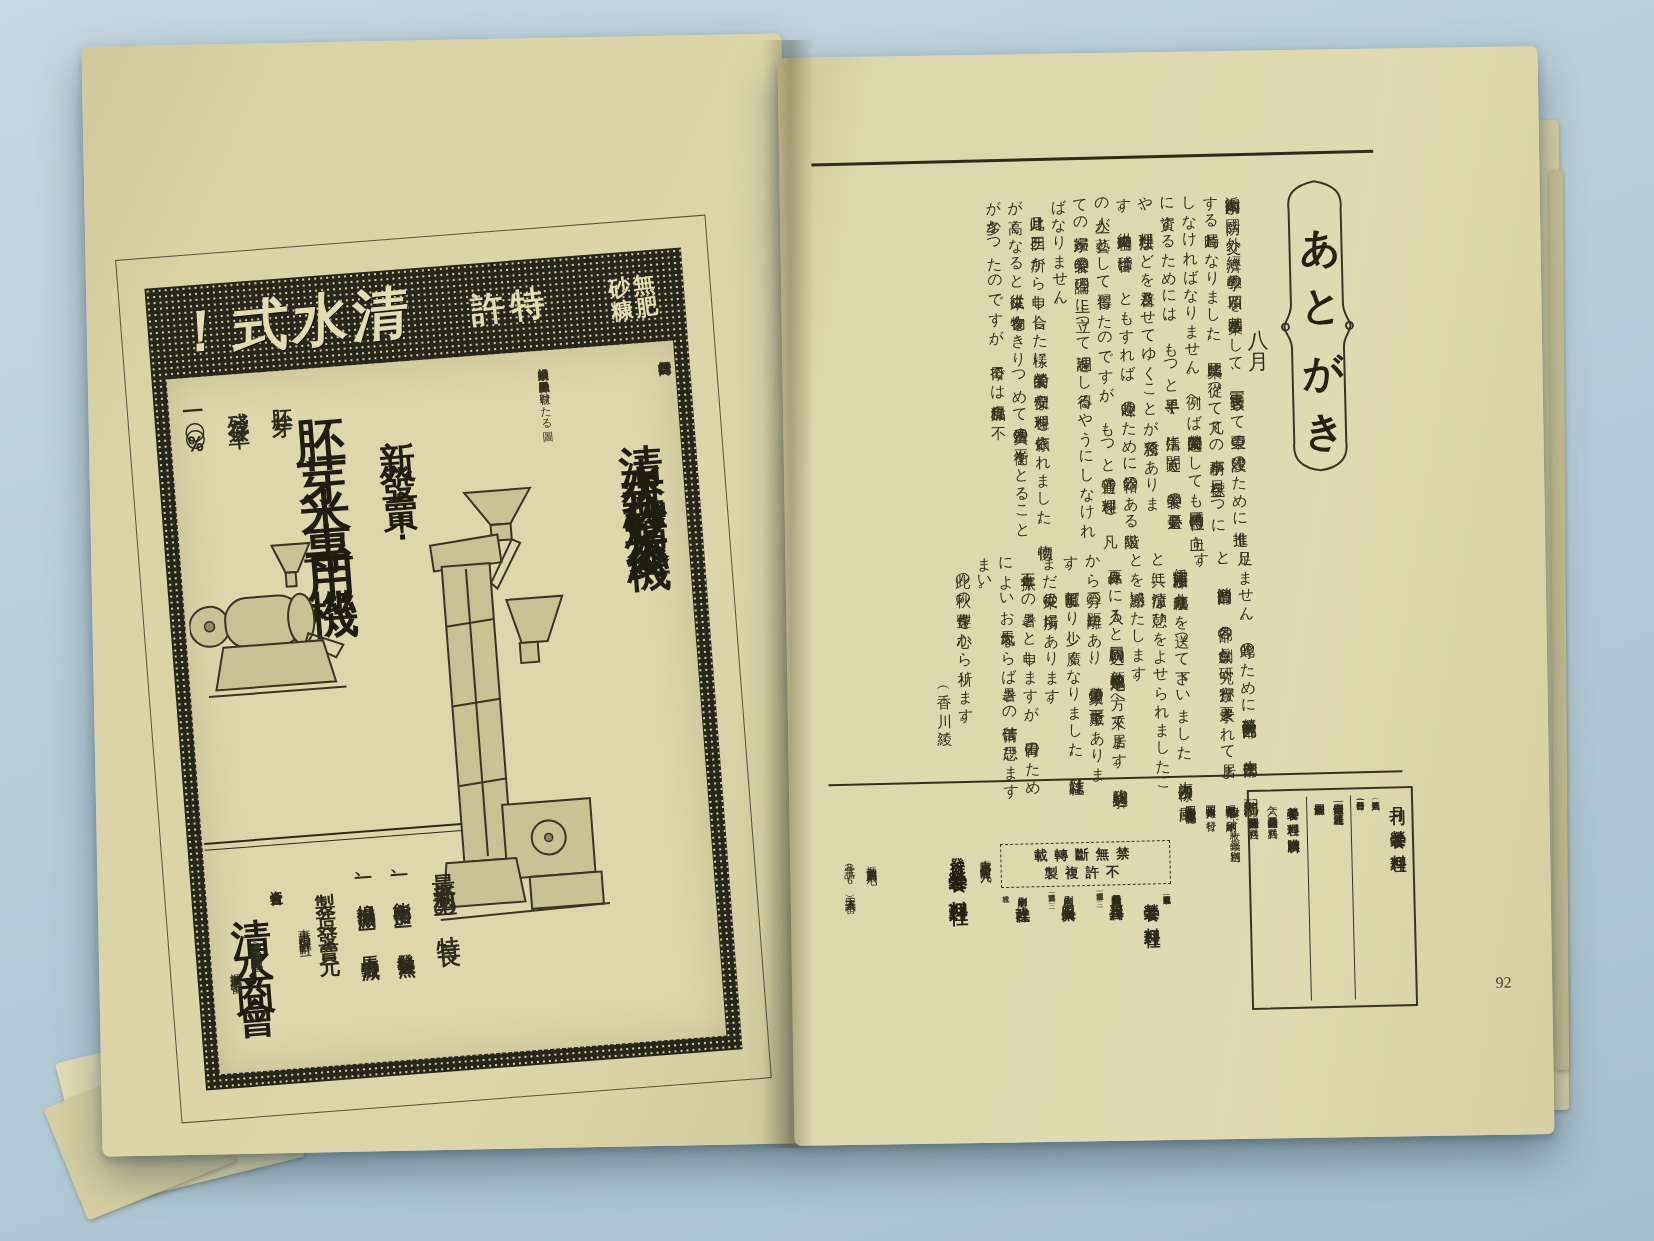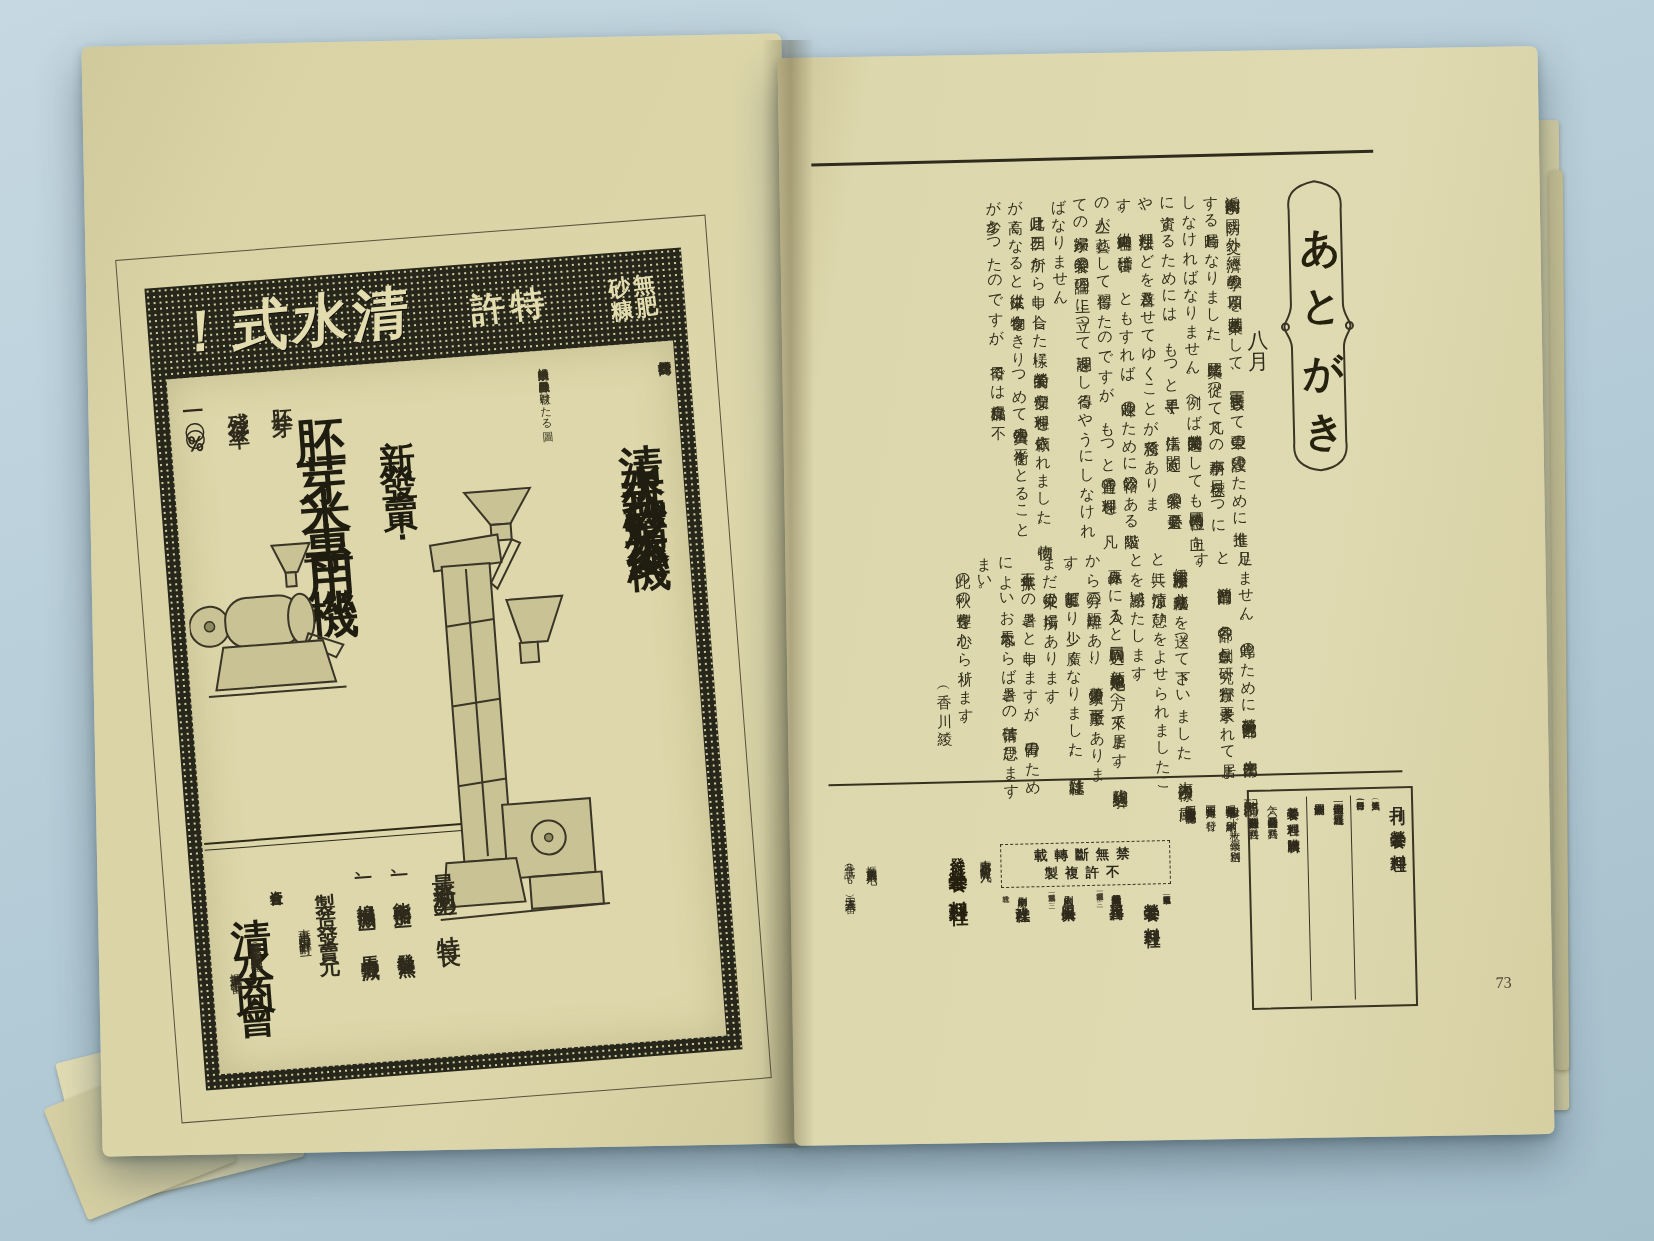--- a/index.html
+++ b/index.html
@@ -282,18 +282,18 @@
 
         <div class="issuer-addr v">東京市小石川區駕籠町一九八</div>
         <div class="issuer v">
           <span class="label">發行所</span><span>榮養と料理社</span>
         </div>
         <div class="transfer2 v">振替東京八四六四七</div>
         <div class="phone2 v">電話（86）大塚二六三二番</div>
 
       </div>
 
-      <div class="pagenum">73</div>
+      <div class="pagenum">92</div>
     </div>
   </div>
 
   <div class="gutter"></div>
 </div>
 
 </body></html>

